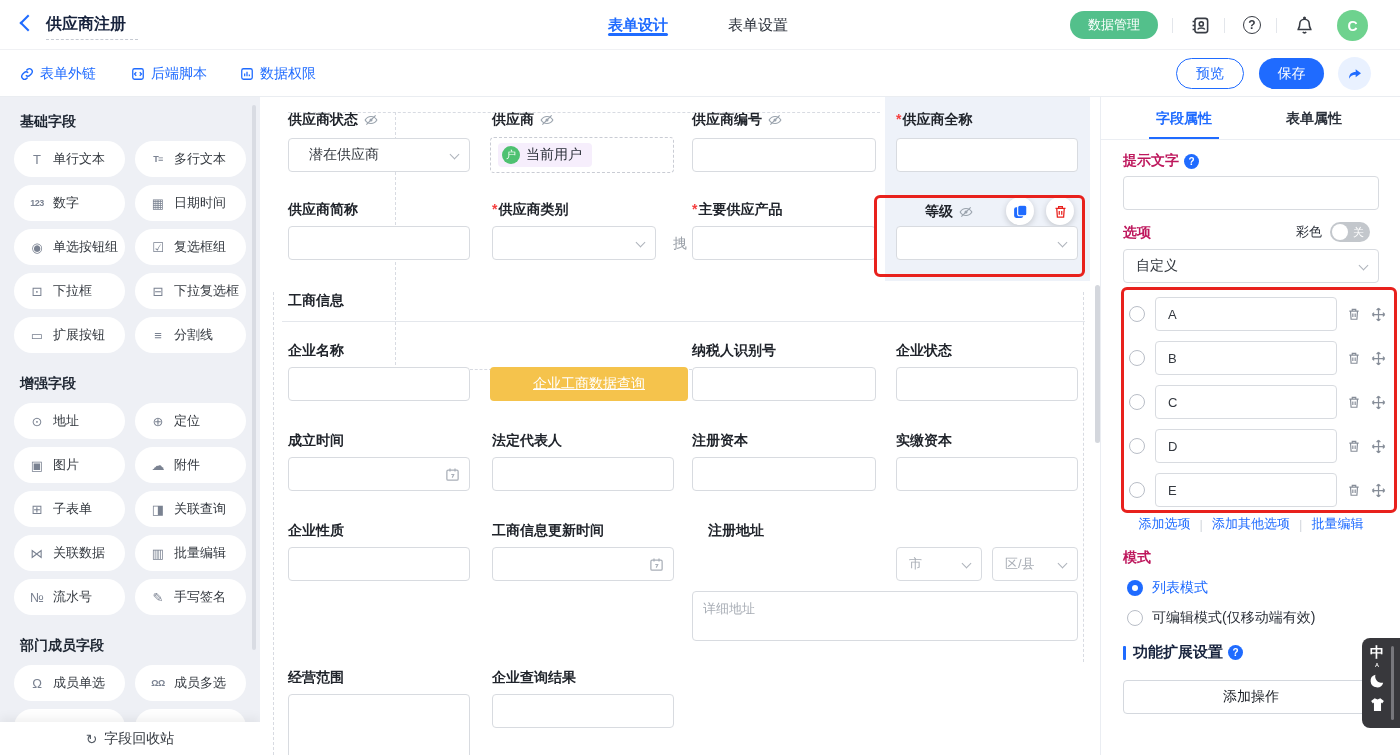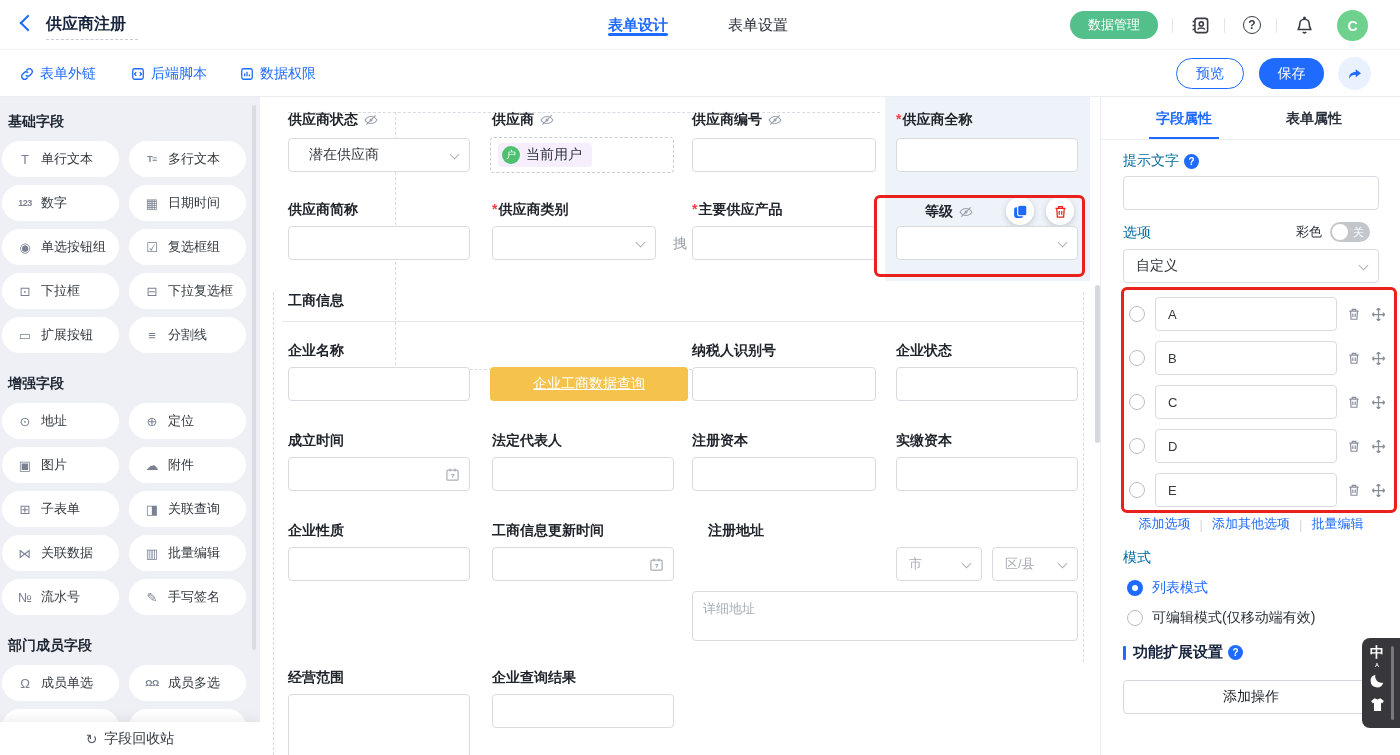--- a/index.html
+++ b/index.html
@@ -37,21 +37,21 @@
   .btn-outline { position:absolute; left:1176px; top:8px; width:68px; height:31px; border-radius:16px;
     border:1px solid var(--accent); color:var(--accent); background:#fff; font-size:14px;
     display:flex; align-items:center; justify-content:center; cursor:pointer; }
   .btn-fill { position:absolute; left:1259px; top:8px; width:65px; height:31px; border-radius:16px;
     background:var(--accent); color:#fff; font-size:14px; display:flex; align-items:center; justify-content:center; cursor:pointer; }
   .btn-share { position:absolute; left:1338px; top:7px; width:33px; height:33px; border-radius:50%;
     background:#e9f1ff; display:flex; align-items:center; justify-content:center; cursor:pointer; }
 
   
   .sidebar { position:absolute; left:0; top:97px; width:260px; height:658px; background:#eef0f5; overflow:hidden; }
-  .side-inner { padding:16px 14px 0 2px; }
+  .side-inner { padding:16px 14px 0 14px; }
   .sec-title { font-size:14px; font-weight:700; color:#1f2733; margin:0 0 10px 6px; }
   .sec-gap { height:18px; }
   .pill-grid { display:grid; grid-template-columns:1fr 1fr; gap:8px 10px; margin-bottom:4px; }
   .fpill { height:36px; background:#fff; border-radius:18px; display:flex; align-items:center;
     padding-left:14px; gap:7px; font-size:13px; color:#33383f; cursor:grab; }
   .fpill .g { color:#7a8291; font-size:13px; width:18px; text-align:center; flex:none; }
   .fpill .g.small { font-size:9px; font-weight:700; letter-spacing:-0.5px; }
   .recycle-bar { position:absolute; left:0; bottom:0; width:260px; height:33px; background:#fff;
     box-shadow:0 -4px 10px rgba(0,0,0,0.06); display:flex; align-items:center; justify-content:center;
     gap:7px; font-size:14px; color:#33383f; cursor:pointer; z-index:3; }
@@ -86,21 +86,21 @@
   .canvas-scroll { position:absolute; left:1095px; top:285px; width:5px; height:158px; background:#d4d7dd; border-radius:3px; z-index:4; }
 
   
   .panel { position:absolute; left:1100px; top:97px; width:300px; height:658px; background:#fff;
     border-left:1px solid #eaedf2; }
   .ptab { position:absolute; top:0; height:42px; line-height:42px; font-size:14px; font-weight:600; cursor:pointer; }
   .ptab.active { color:var(--accent); }
   .ptab.active::after { content:""; position:absolute; left:50%; bottom:0; transform:translateX(-50%);
     width:70px; height:2.5px; background:var(--accent); }
   .ptab-line { position:absolute; left:0; top:42px; width:300px; border-bottom:1px solid #ebeef3; }
-  .plabel { font-size:14px; font-weight:400; color:#0369a1; }
+  .plabel { font-size:14px; font-weight:700; color:#be185d; }
   .qmark { display:inline-flex; width:15px; height:15px; border-radius:50%; background:var(--accent); color:#fff;
     font-size:10px; font-weight:700; align-items:center; justify-content:center; margin-left:5px; cursor:pointer; }
   .pinput { position:absolute; left:22px; width:256px; height:34px; border:1px solid #d8dbe0; border-radius:4px; background:#fff; cursor:text; }
   .toggle { position:relative; width:40px; height:20px; border-radius:10px; background:#c3c7cc; cursor:pointer; }
   .toggle .knob { position:absolute; left:2px; top:2px; width:16px; height:16px; border-radius:50%; background:#fff; }
   .toggle .tx { position:absolute; right:6px; top:3px; font-size:11px; color:#fff; }
   .opt-row { position:absolute; left:28px; width:260px; height:34px; display:flex; align-items:center; }
   .radio { width:16px; height:16px; border-radius:50%; border:1px solid #b9bec7; background:#fff; flex:none; cursor:pointer; }
   .opt-input { margin-left:10px; width:182px; height:34px; border:1px solid #d8dbe0; border-radius:4px;
     background:#fff; font-size:13px; color:#33383f; display:flex; align-items:center; padding-left:12px; cursor:text; }

